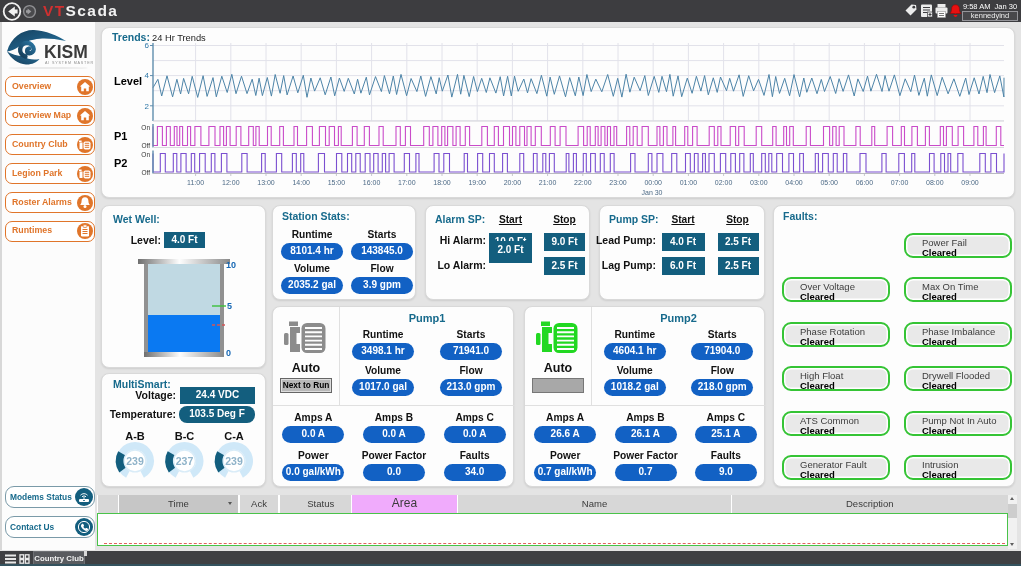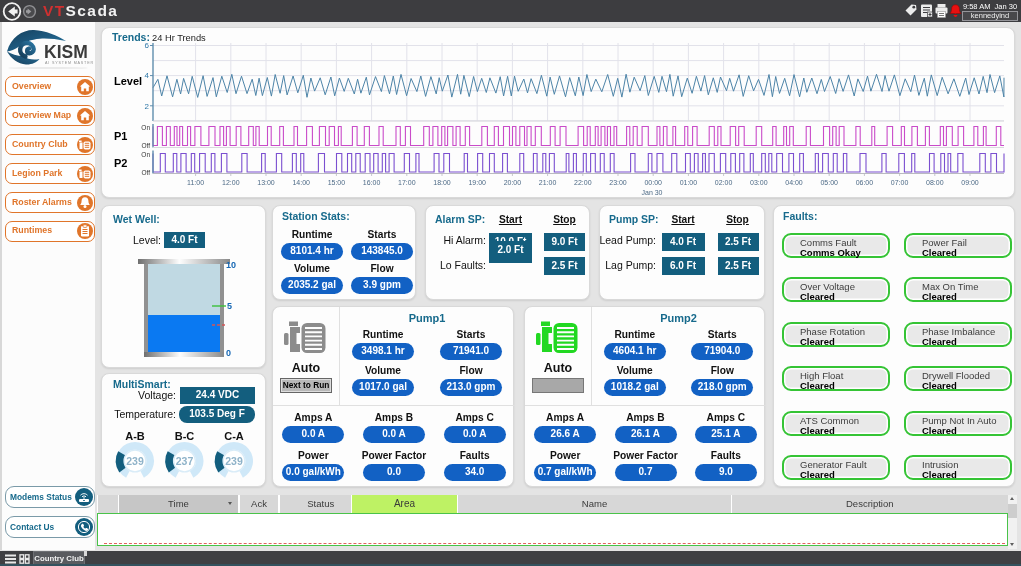--- a/index.html
+++ b/index.html
@@ -2,21 +2,21 @@
 <html><head><meta charset="utf-8"><title>VTScada</title><style>
 *{margin:0;padding:0;box-sizing:border-box}
 html,body{width:1021px;height:566px;overflow:hidden}
 body{font-family:"Liberation Sans",sans-serif;background:#e4e4e4;position:relative}
 .abs{position:absolute}
 .panel{position:absolute;background:#fdfdfd;border:1px solid #d9d9d9;border-radius:8px;box-shadow:0 1px 2px rgba(0,0,0,.10)}
 .tt{color:#176a8c;font-weight:bold;font-size:10.5px;white-space:nowrap}
 .pill{position:absolute;background:#1261c4;color:#fff;font-weight:bold;font-size:10px;border-radius:8.5px;text-align:center;line-height:16.5px;height:17px;white-space:nowrap}
 .tbox{position:absolute;background:#135e7e;color:#fff;font-weight:bold;font-size:10px;text-align:center;line-height:15px;height:15px;white-space:nowrap}
 .hdr{position:absolute;font-weight:bold;color:#111;font-size:10.2px;text-align:center;white-space:nowrap}
-.lab{position:absolute;font-weight:normal;color:#111;font-size:10.5px;text-align:right;white-space:nowrap}
+.lab{position:absolute;font-weight:bold;color:#111;font-size:10.5px;text-align:right;white-space:nowrap}
 .topbar{position:absolute;left:0;top:0;width:1021px;height:22px;background:#3d3d40}
 .sidebar{position:absolute;left:0;top:22px;width:95px;height:528px;background:#fcfcfc;border-left:2px solid #d8d8d8}
 .navbtn{position:absolute;left:3px;width:90px;height:21px;background:#fff;border:1.6px solid #e0752a;border-radius:7px}
 .navbtn span{position:absolute;left:6px;top:3.5px;font-size:8.8px;font-weight:bold;color:#e0752a;white-space:nowrap}
 .navcirc{position:absolute;right:1.5px;top:1.5px;width:16px;height:16px;border-radius:50%;background:#e0752a}
 .botbtn{position:absolute;left:3px;width:90px;height:22px;background:#fff;border:1.4px solid #7a9aa8;border-radius:9px}
 .botbtn span{position:absolute;left:4px;top:5px;font-size:8.4px;font-weight:bold;color:#176a8c;white-space:nowrap}
 .botcirc{position:absolute;right:1px;top:1px;width:18px;height:18px;border-radius:50%;background:#135e7e}
 .fault{position:absolute;width:108px;height:25px;border:2px solid #35c435;border-radius:9px;background:#e9e9e9;box-shadow:inset 0 0 0 1.5px #fff}
 .fault .l1{position:absolute;left:16px;top:2px;font-size:9.5px;color:#3c3c3c}
@@ -271,21 +271,21 @@
     <div class="hdr" style="left:76px;top:56.5px;width:66px">Flow</div>
     <div class="pill" style="left:78px;top:70.5px;width:62px">3.9 gpm</div>
   </div>
 <div class="panel" style="left:425px;top:205px;width:165px;height:95px">
     <span class="tt abs" style="left:9px;top:7px">Alarm SP:</span>
     <div class="hdr" style="left:59.5px;top:8px;width:50px;text-decoration:underline">Start</div>
     <div class="hdr" style="left:113.5px;top:8px;width:50px;text-decoration:underline">Stop</div>
     <span class="lab abs" style="right:103px;top:28px">Hi Alarm:</span>
     <div class="tbox" style="left:63px;top:26.5px;width:43px;height:18px;line-height:18px">10.0 Ft</div>
     <div class="tbox" style="left:118px;top:26.5px;width:41px;height:18px;line-height:18px">9.0 Ft</div>
-    <span class="lab abs" style="right:103px;top:52.5px">Lo Faults:</span>
+    <span class="lab abs" style="right:103px;top:52.5px">Lo Alarm:</span>
     <div class="tbox" style="left:63px;top:35px;width:43px;height:22px;line-height:18px">2.0 Ft</div>
     <div class="tbox" style="left:118px;top:51px;width:41px;height:18px;line-height:18px">2.5 Ft</div>
   </div>
 <div class="panel" style="left:599px;top:205px;width:166px;height:95px">
     <span class="tt abs" style="left:9px;top:7px">Pump SP:</span>
     <div class="hdr" style="left:58px;top:8px;width:50px;text-decoration:underline">Start</div>
     <div class="hdr" style="left:112.5px;top:8px;width:50px;text-decoration:underline">Stop</div>
     <span class="lab abs" style="right:108px;top:28px">Lead Pump:</span>
     <div class="tbox" style="left:61.5px;top:26.5px;width:43px;height:18px;line-height:18px">4.0 Ft</div>
     <div class="tbox" style="left:117.5px;top:26.5px;width:41px;height:18px;line-height:18px">2.5 Ft</div>
@@ -358,24 +358,20 @@
     <div class="pill" style="left:169.83333333333331px;top:119px;width:62px">25.1 A</div>
     <div class="hdr" style="left:0.0px;top:142.5px;width:80.33333333333333px">Power</div>
     <div class="pill" style="left:9.166666666666664px;top:156.5px;width:62px">0.7 gal/kWh</div>
     <div class="hdr" style="left:80.33333333333333px;top:142.5px;width:80.33333333333333px">Power Factor</div>
     <div class="pill" style="left:89.5px;top:156.5px;width:62px">0.7</div>
     <div class="hdr" style="left:160.66666666666666px;top:142.5px;width:80.33333333333333px">Faults</div>
     <div class="pill" style="left:169.83333333333331px;top:156.5px;width:62px">9.0</div>
   </div>
 <div class="panel" style="left:773px;top:205px;width:242px;height:282px">
     <span class="tt abs" style="left:9px;top:4px">Faults:</span>
-    <div class="fault" style="left:8px;top:27.0px">
-      <div class="l1">Comms Fault</div>
-      <div class="l2">Comms Okay</div>
-    </div>
     <div class="fault" style="left:130px;top:27.0px">
       <div class="l1">Power Fail</div>
       <div class="l2">Cleared</div>
     </div>
     <div class="fault" style="left:8px;top:71.4px">
       <div class="l1">Over Voltage</div>
       <div class="l2">Cleared</div>
     </div>
     <div class="fault" style="left:130px;top:71.4px">
       <div class="l1">Max On Time</div>
@@ -413,21 +409,21 @@
       <div class="l1">Intrusion</div>
       <div class="l2">Cleared</div>
     </div>
   </div>
 <div class="abs" style="left:97px;top:495px;width:911px;height:18px;background:#fff"></div>
 <div class="abs" style="left:98px;top:495px;width:20px;height:17.5px;background:#d7d7d7;font-size:9.5px;color:#3a3a3a;text-align:center;line-height:17px"></div>
 <div class="abs" style="left:119px;top:495px;width:119px;height:17.5px;background:#c6c6c6;font-size:9.5px;color:#3a3a3a;text-align:center;line-height:17px">Time</div>
 <div class="abs" style="left:240px;top:495px;width:38px;height:17.5px;background:#d7d7d7;font-size:9.5px;color:#3a3a3a;text-align:center;line-height:17px">Ack</div>
 <div class="abs" style="left:279.5px;top:495px;width:11px;height:17.5px;background:#d7d7d7;font-size:9.5px;color:#3a3a3a;text-align:center;line-height:17px"></div>
 <div class="abs" style="left:291px;top:495px;width:59.5px;height:17.5px;background:#d7d7d7;font-size:9.5px;color:#3a3a3a;text-align:center;line-height:17px">Status</div>
-<div class="abs" style="left:352px;top:495px;width:105px;height:17.5px;background:#bef264;font-size:10px;color:#3a3a3a;text-align:center;line-height:17px">Area</div>
+<div class="abs" style="left:352px;top:495px;width:105px;height:17.5px;background:#f0abfc;font-size:12px;color:#3a3a3a;text-align:center;line-height:17px">Area</div>
 <div class="abs" style="left:458px;top:495px;width:273px;height:17.5px;background:#d7d7d7;font-size:9.5px;color:#3a3a3a;text-align:center;line-height:17px">Name</div>
 <div class="abs" style="left:732px;top:495px;width:275.5px;height:17.5px;background:#d7d7d7;font-size:9.5px;color:#3a3a3a;text-align:center;line-height:17px">Description</div>
 <div class="abs" style="left:228px;top:502px;width:0;height:0;border-left:2.6px solid transparent;border-right:2.6px solid transparent;border-top:3.4px solid #555"></div>
 <div class="abs" style="left:97px;top:512.5px;width:911px;height:33px;background:#fff;border:1px solid #49c349;border-top-width:0.5px"></div>
 <div class="abs" style="left:104px;top:543.2px;width:901px;height:0;border-top:1.5px dashed #e36060"></div>
 <div class="abs" style="left:1008px;top:495px;width:8.5px;height:54px;background:#f1f1f1"></div>
 <div class="abs" style="left:1008px;top:504px;width:8.5px;height:14px;background:#cdcdcd"></div>
 <div class="abs" style="left:1009.5px;top:497px;width:0;height:0;border-left:2.8px solid transparent;border-right:2.8px solid transparent;border-bottom:3.5px solid #606060"></div>
 <div class="abs" style="left:1009.5px;top:543px;width:0;height:0;border-left:2.8px solid transparent;border-right:2.8px solid transparent;border-top:3.5px solid #606060"></div>
 <div class="taskbar">

